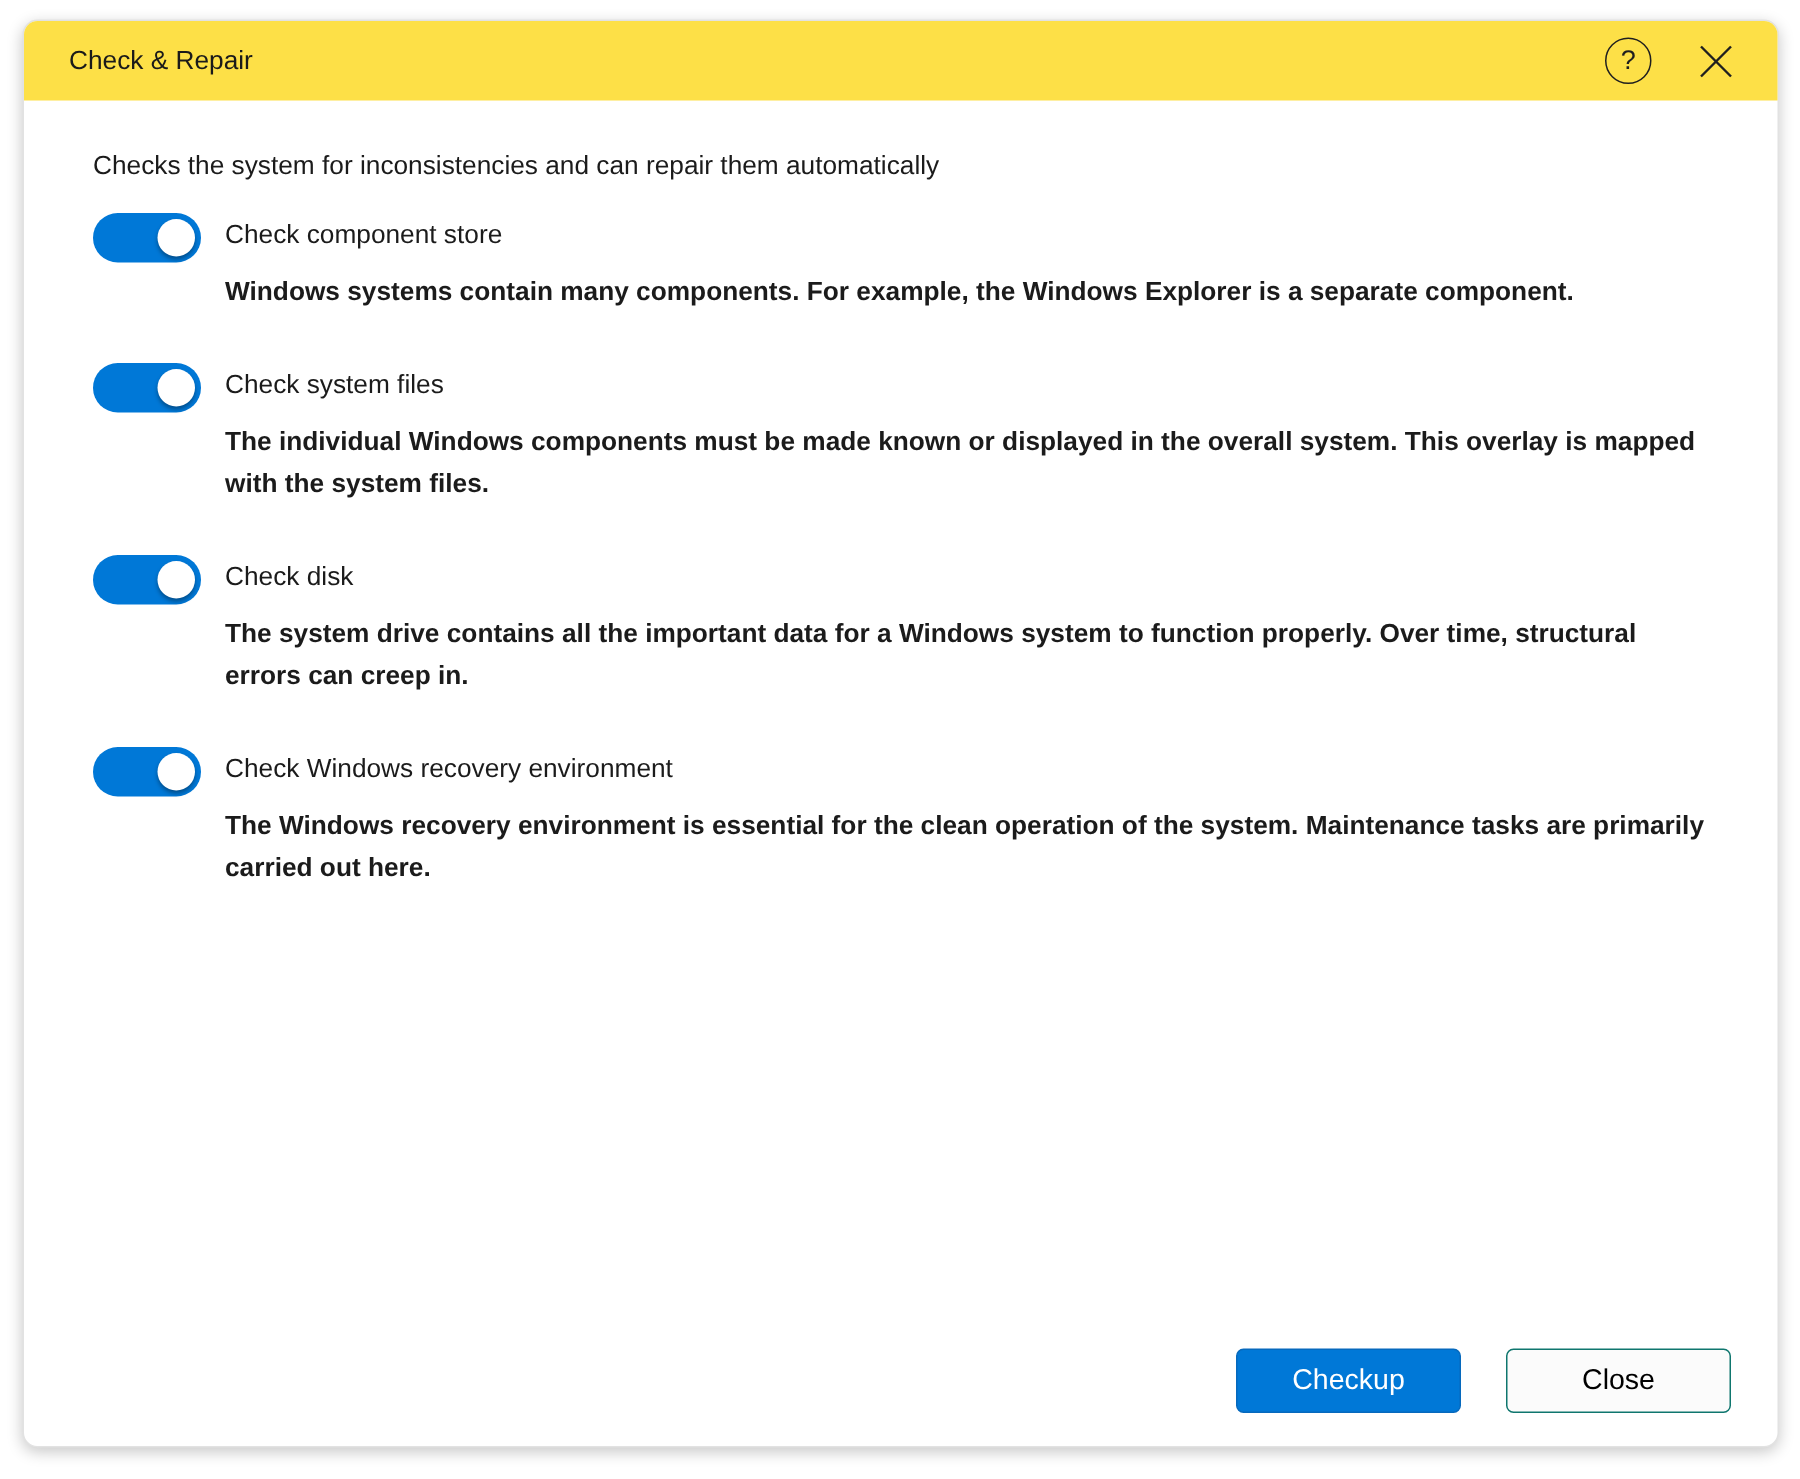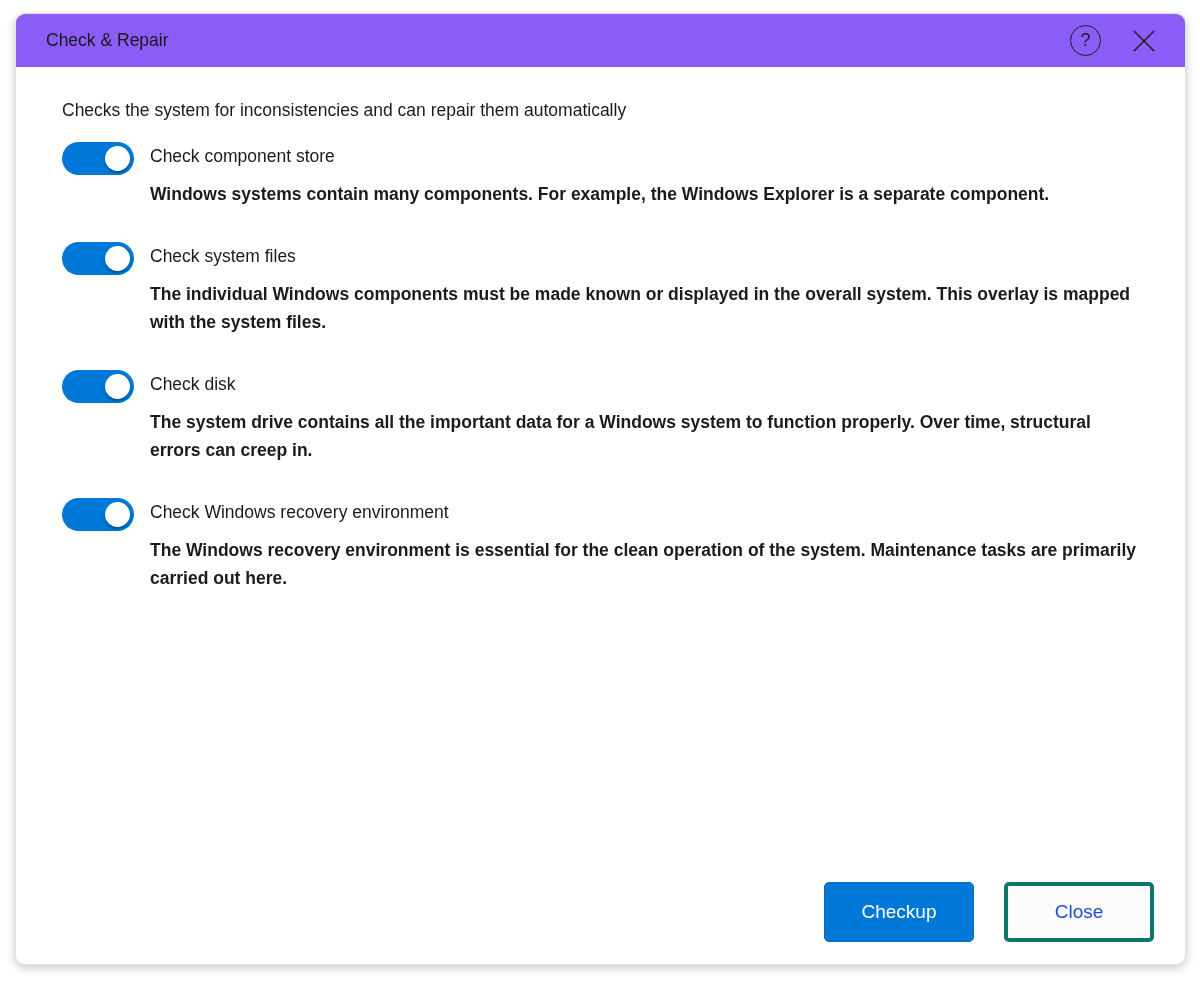--- a/index.html
+++ b/index.html
@@ -13,21 +13,21 @@
     position: absolute;
     left: 15px; top: 13px;
     width: 1171px; height: 952px;
     background: #ffffff;
     border: 1px solid #e2e2e2;
     border-radius: 10px;
     box-shadow: 0 3px 10px rgba(0,0,0,0.22);
   }
   .titlebar {
     height: 53px;
-    background: #8b5cf6;
+    background: #fde047;
     border-radius: 9px 9px 0 0;
     display: flex;
     align-items: center;
     padding: 0 28px 0 30px;
   }
   .titlebar-title {
     font-size: 17.5px;
     color: #1a1a1a;
   }
   .titlebar-spacer { flex: 1; }
@@ -95,36 +95,36 @@
     max-width: 1002px;
     font-weight: bold;
   }
   .footer {
     position: absolute;
     right: 31px; bottom: 22px;
     display: flex;
     gap: 30px;
   }
   .btn {
-    width: 150px; height: 60px;
+    width: 150px; height: 43px;
     border-radius: 5px;
     font-family: "Liberation Sans", sans-serif;
     font-size: 19px;
     cursor: pointer;
     display: flex; align-items: center; justify-content: center;
   }
   .btn-primary {
     background: #0078d7;
     color: #ffffff;
     border: 1px solid #0669bd;
   }
   .btn-secondary {
     background: #fbfbfb;
-    color: #1d4ed8;
-    border: 4px solid #0f766e;
+    color: #000000;
+    border: 1px solid #0f766e;
   }
 </style>
 </head>
 <body>
 
 <div class="window">
 
   <div class="titlebar">
     <span class="titlebar-title">Check &amp; Repair</span>
     <span class="titlebar-spacer"></span>

